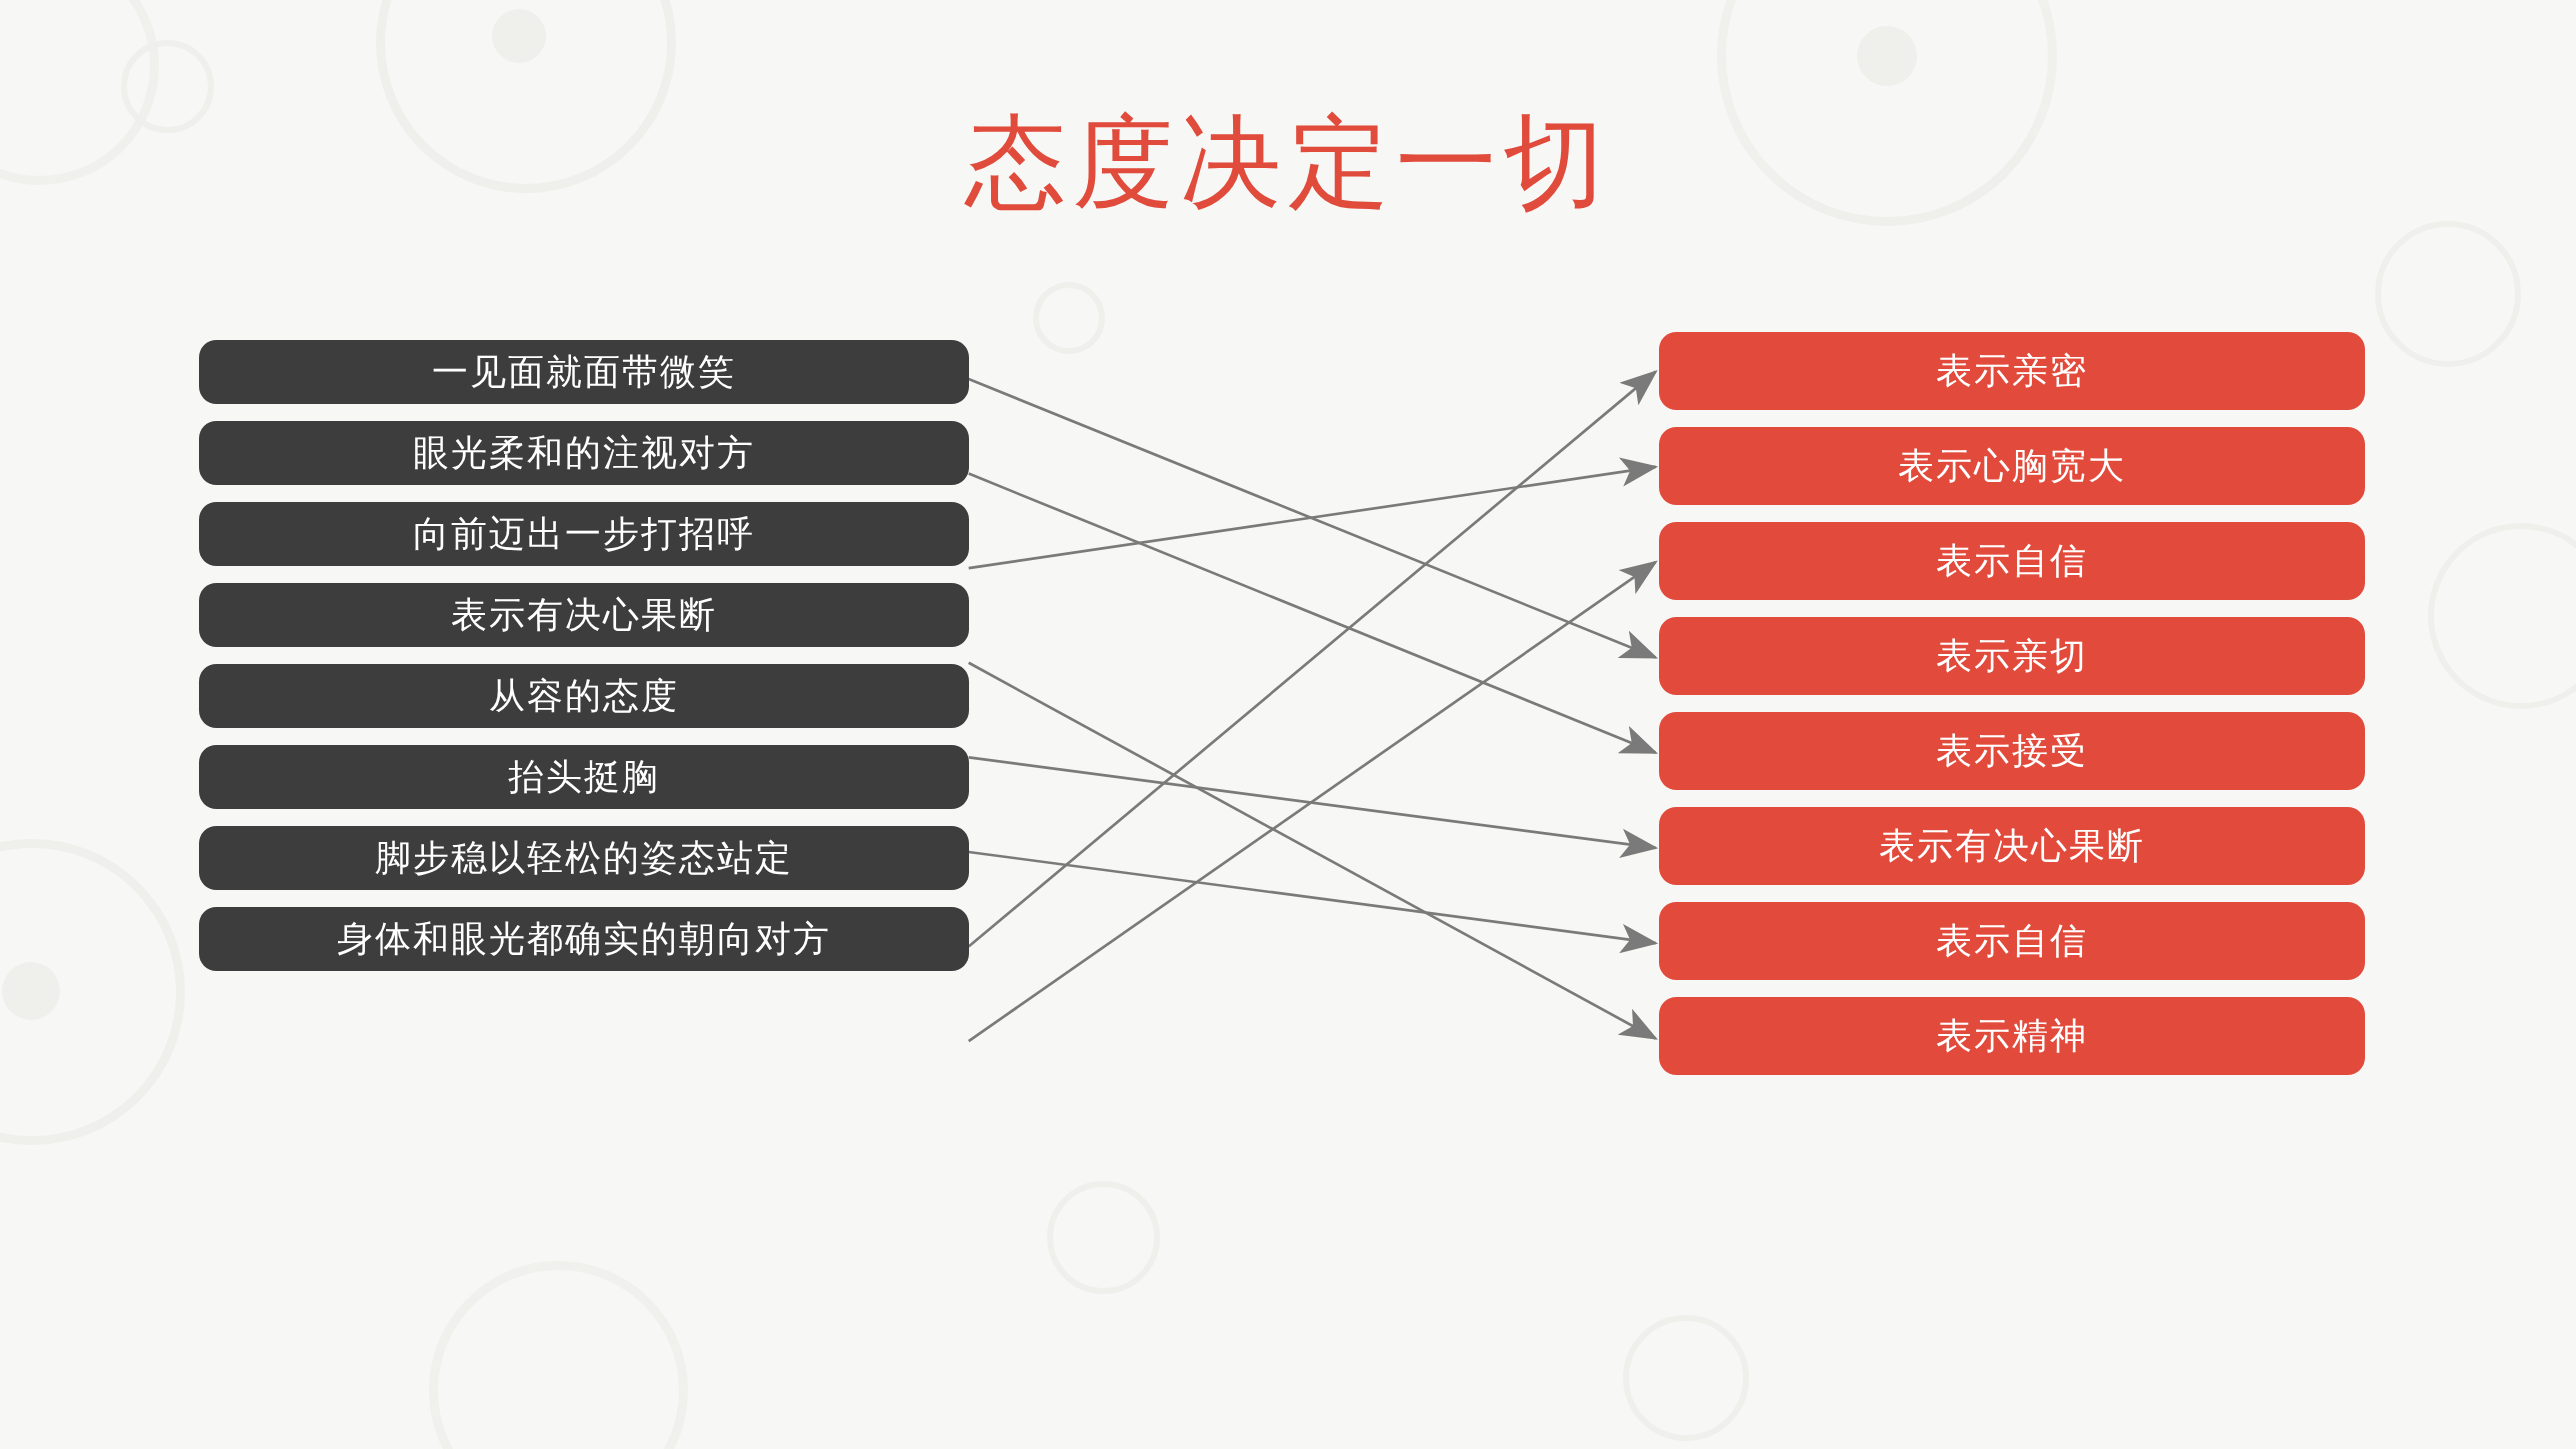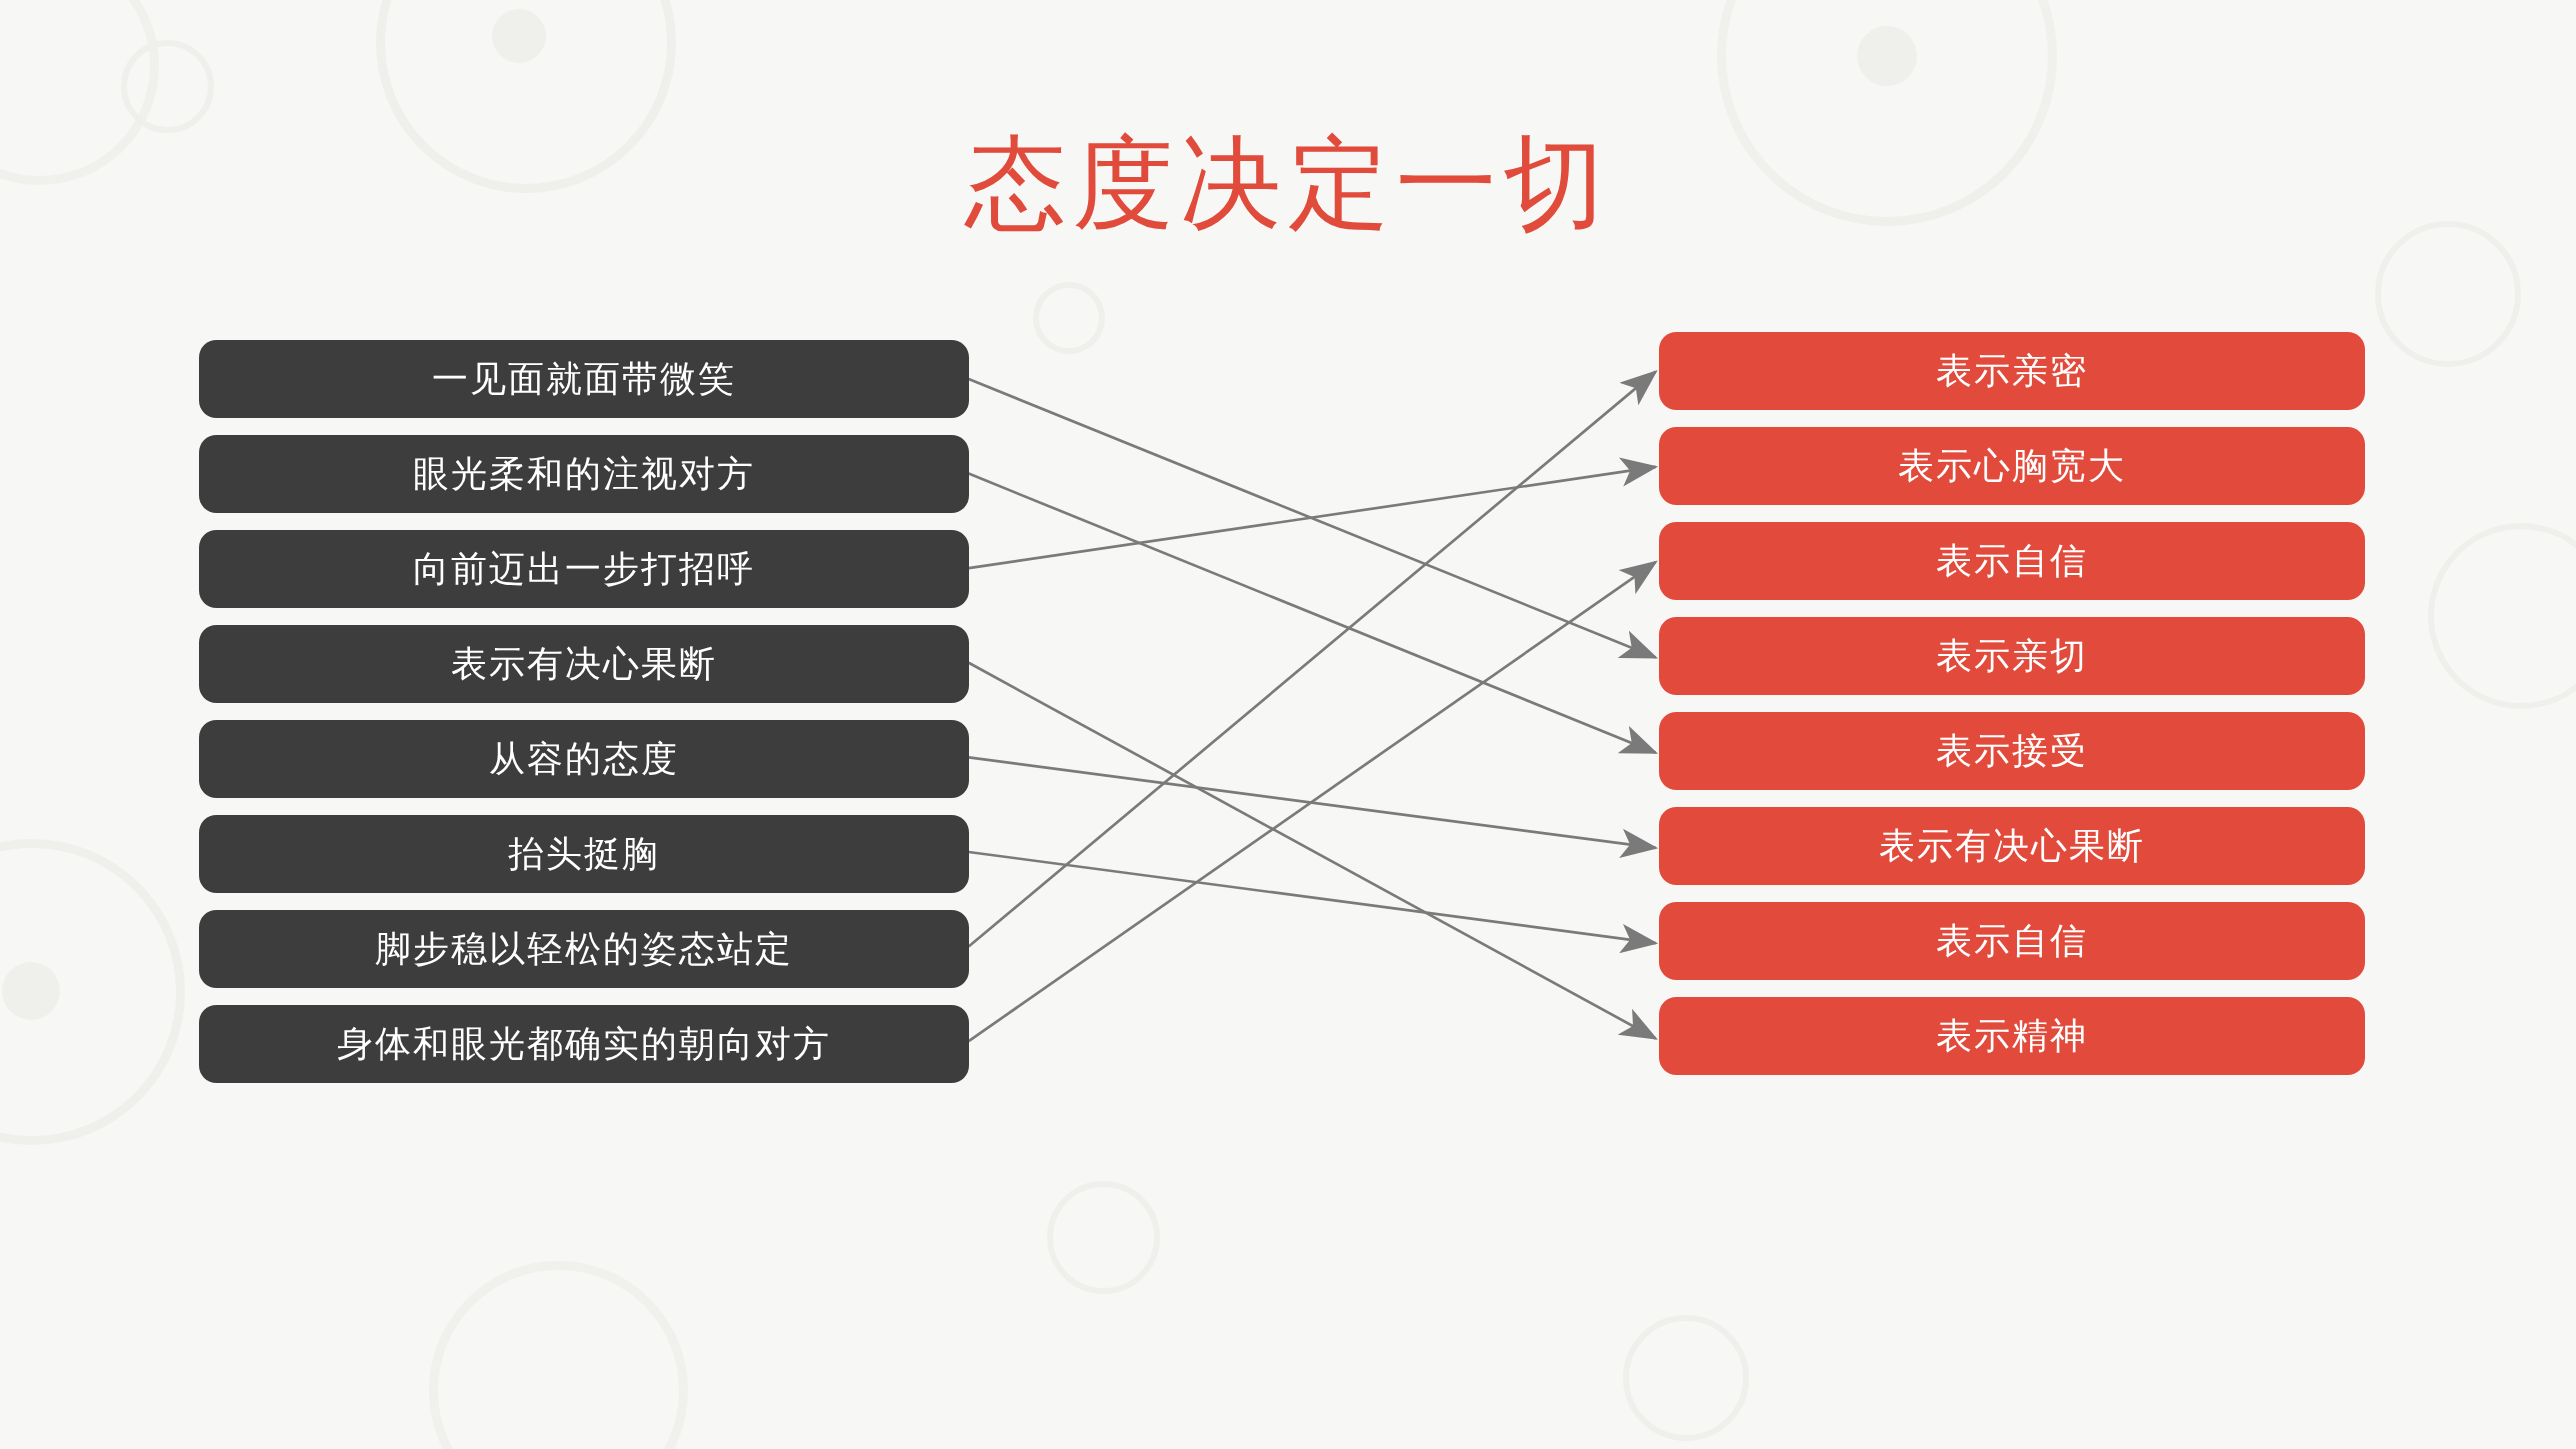--- a/index.html
+++ b/index.html
@@ -11,42 +11,42 @@
     overflow:hidden;position:relative;
   }
   #slide{position:absolute;inset:0;overflow:hidden;}
 
   
   .wm{position:absolute;border-radius:50%;border:9.4px solid #eeeeea;opacity:.85;}
   .wm .dot{position:absolute;border-radius:50%;background:#eeeeea;}
   .wm-ring{position:absolute;border-radius:50%;border:6.7px solid #efefeb;}
 
   #title{
-    position:absolute;left:0;right:0;top:60px;
+    position:absolute;left:0;right:0;top:39px;
     text-align:center;
     font-size:101px;line-height:1.1;
     color:#e04b3c;
     letter-spacing:6.7px;
     font-weight:400;
     white-space:nowrap;
   }
 
   .col{position:absolute;}
   #left-col{left:199px;top:340px;width:770px;}
   #right-col{left:1659px;top:332px;width:706px;}
 
   .node{
     box-sizing:border-box;
     border-radius:17.4px;
     display:flex;align-items:center;justify-content:center;
     color:#ffffff;
     text-align:center;
     font-size:36px;
     letter-spacing:2px;
-    height:78px;
+    height:64px;
     margin-bottom:17px;
   }
   #left-col .node{background:#3d3d3d;width:770px;}
   #right-col .node{background:#e24b3c;width:706px;height:78px;margin-bottom:17px;}
 
   #connectors{position:absolute;left:0;top:0;width:2576px;height:1449px;pointer-events:none;}
 </style>
 </head>
 <body>
 

